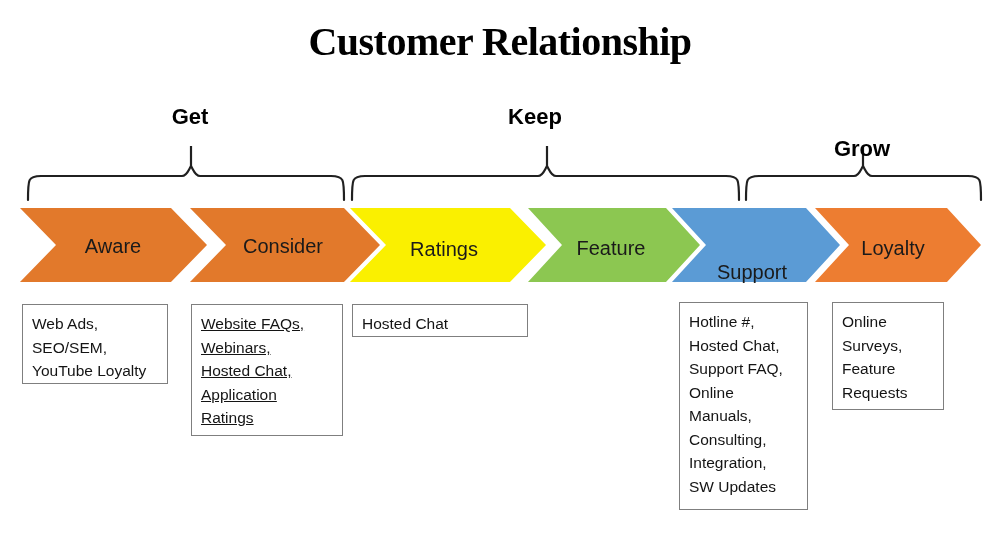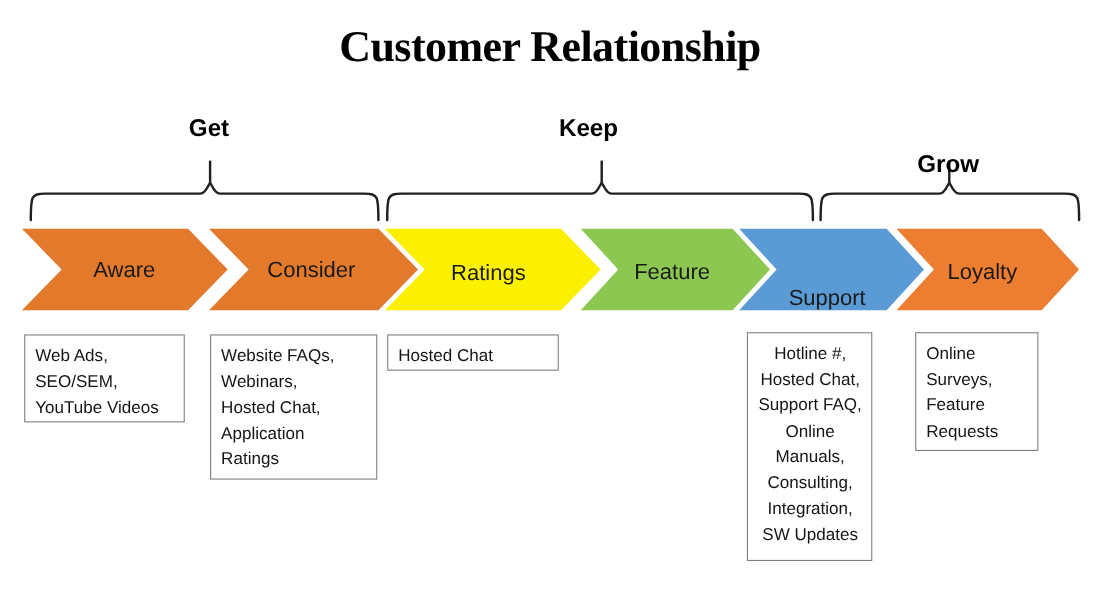--- a/index.html
+++ b/index.html
@@ -120,28 +120,28 @@
 
   <div class="chev-label" style="left: 113px; top: 246px;">Aware</div>
   <div class="chev-label" style="left: 283px; top: 246px;">Consider</div>
   <div class="chev-label" style="left: 444px; top: 249px;">Ratings</div>
   <div class="chev-label" style="left: 611px; top: 248px;">Feature</div>
   <div class="chev-label" style="left: 752px; top: 236px; margin-top: 36px;">Support</div>
   <div class="chev-label" style="left: 893px; top: 248px;">Loyalty</div>
 
   <div class="detail-box" style="left: 22px; top: 304px; width: 146px; height: 80px;">Web Ads,
 SEO/SEM,
-YouTube Videos</div>
-  <div class="detail-box" style="left: 191px; top: 304px; width: 152px; height: 132px;">Website FAQs,
+YouTube Loyalty</div>
+  <div class="detail-box" style="left: 191px; top: 304px; width: 152px; height: 132px; text-decoration: underline;">Website FAQs,
 Webinars,
 Hosted Chat,
 Application
 Ratings</div>
-  <div class="detail-box" style="left: 352px; top: 304px; width: 156px; height: 33px;">Hosted Chat</div>
-  <div class="detail-box" style="left: 679px; top: 302px; width: 114px; height: 208px; text-align: center;">Hotline #,
+  <div class="detail-box" style="left: 352px; top: 304px; width: 176px; height: 33px;">Hosted Chat</div>
+  <div class="detail-box" style="left: 679px; top: 302px; width: 129px; height: 208px;">Hotline #,
 Hosted Chat,
 Support FAQ,
 Online
 Manuals,
 Consulting,
 Integration,
 SW Updates</div>
   <div class="detail-box" style="left: 832px; top: 302px; width: 112px; height: 108px;">Online
 Surveys,
 Feature

